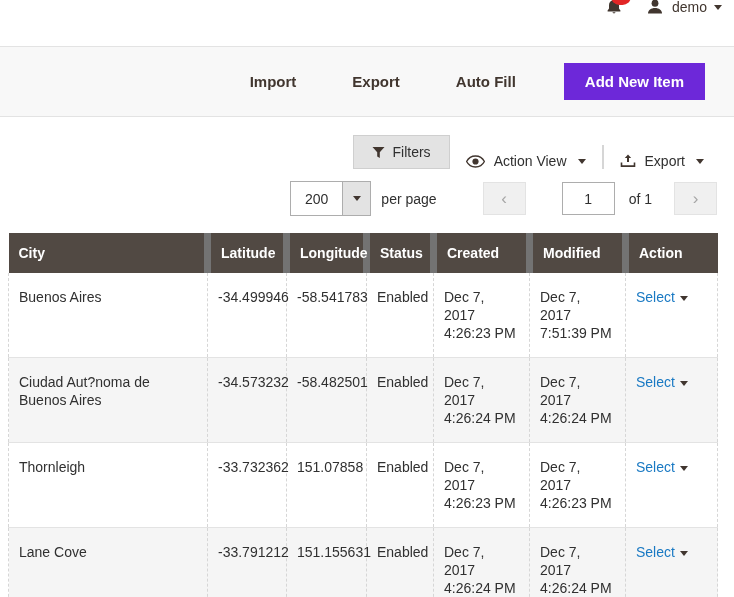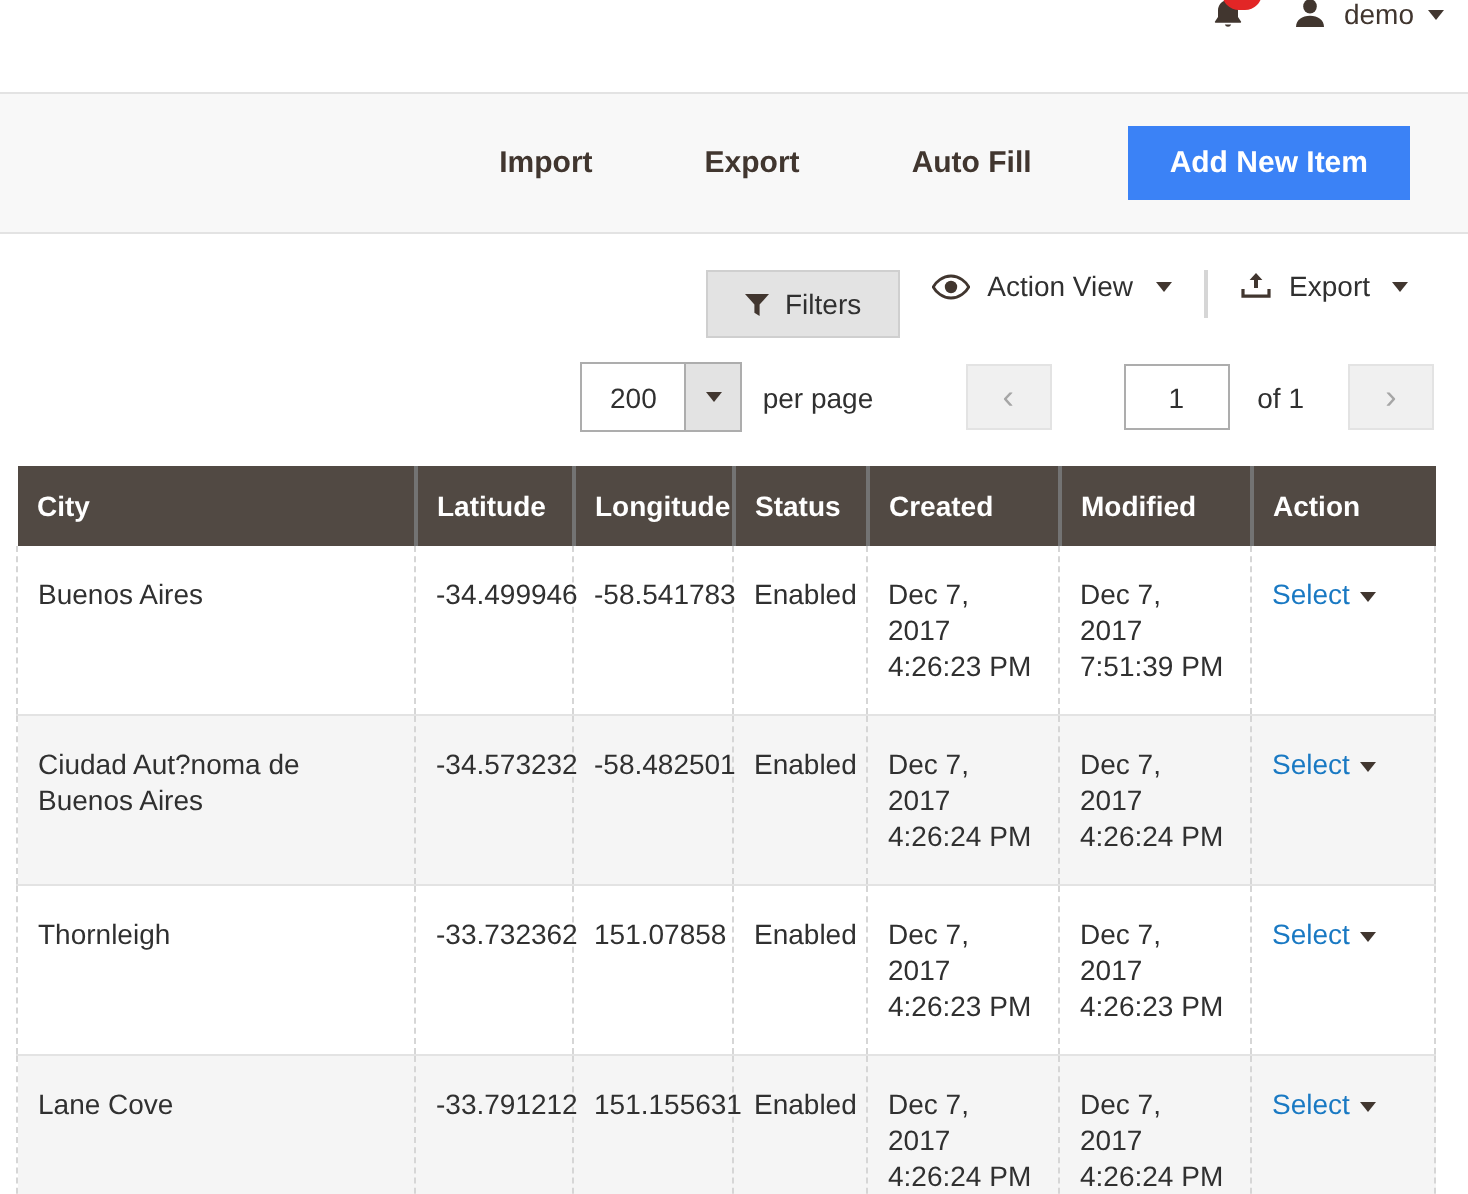--- a/index.html
+++ b/index.html
@@ -85,36 +85,36 @@
   }
   .action-link {
     font-size: 15px;
     font-weight: bold;
     color: #41362f;
     padding: 0 22px;
     cursor: pointer;
     white-space: nowrap;
   }
   .btn-primary {
-    background: #3b82f6;
+    background: #6d28d9;
     color: #ffffff;
     font-size: 15px;
     font-weight: bold;
     padding: 10px 21px;
     border: none;
     cursor: pointer;
     margin-left: 14px;
     white-space: nowrap;
     font-family: "Liberation Sans", sans-serif;
   }
 
   
   .grid-controls {
     display: flex;
-    align-items: flex-start;
+    align-items: flex-end;
     justify-content: flex-end;
     padding: 18px 14px 0 0;
     gap: 0;
   }
   .filters-btn {
     display: flex;
     align-items: center;
     gap: 8px;
     background: #e3e3e3;
     border: 1px solid #cfcfcf;
@@ -226,21 +226,21 @@
     border-collapse: collapse;
     table-layout: fixed;
   }
   table.grid thead th {
     background: #514943;
     color: #ffffff;
     font-size: 14px;
     font-weight: bold;
     text-align: left;
     padding: 12px 10px;
-    border-right: 2px solid #737373;
+    border-right: 7px solid #737373;
     box-sizing: border-box;
     vertical-align: middle;
     height: 38px;
   }
   table.grid thead th:last-child { border-right: none; }
   table.grid tbody td {
     font-size: 14px;
     color: #303030;
     padding: 15px 10px;
     border-right: 1px dashed #d6d6d6;

